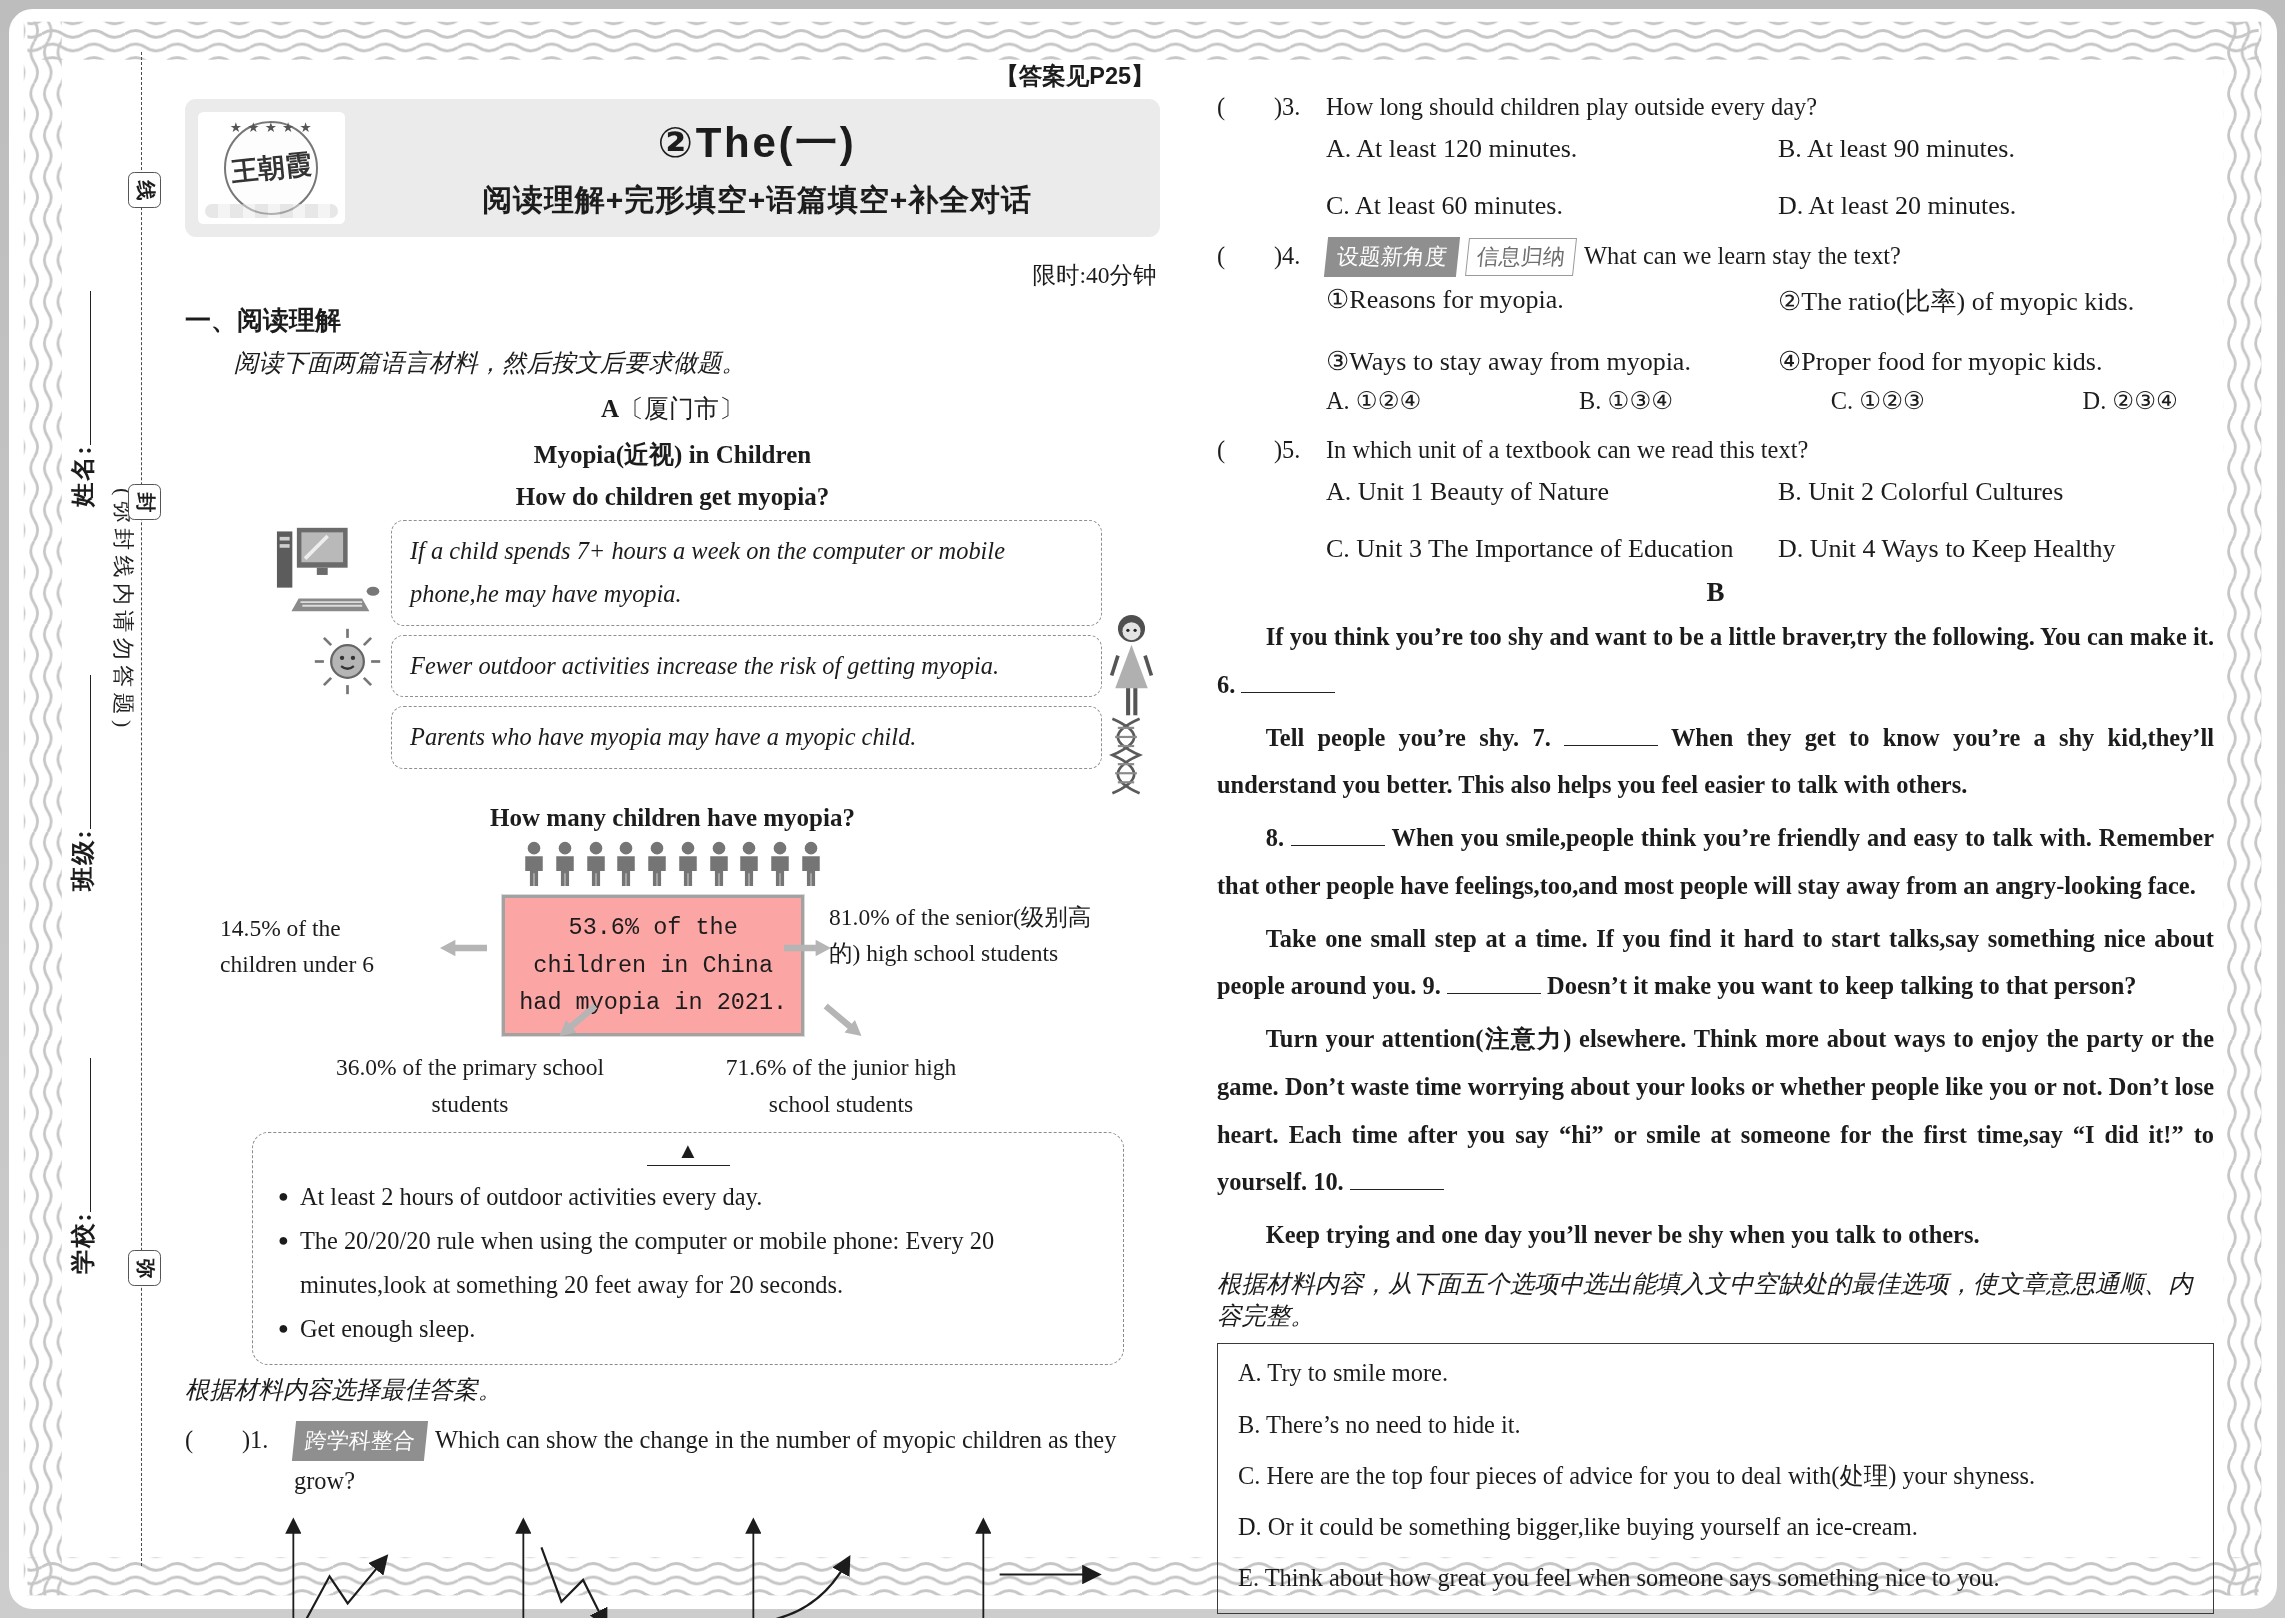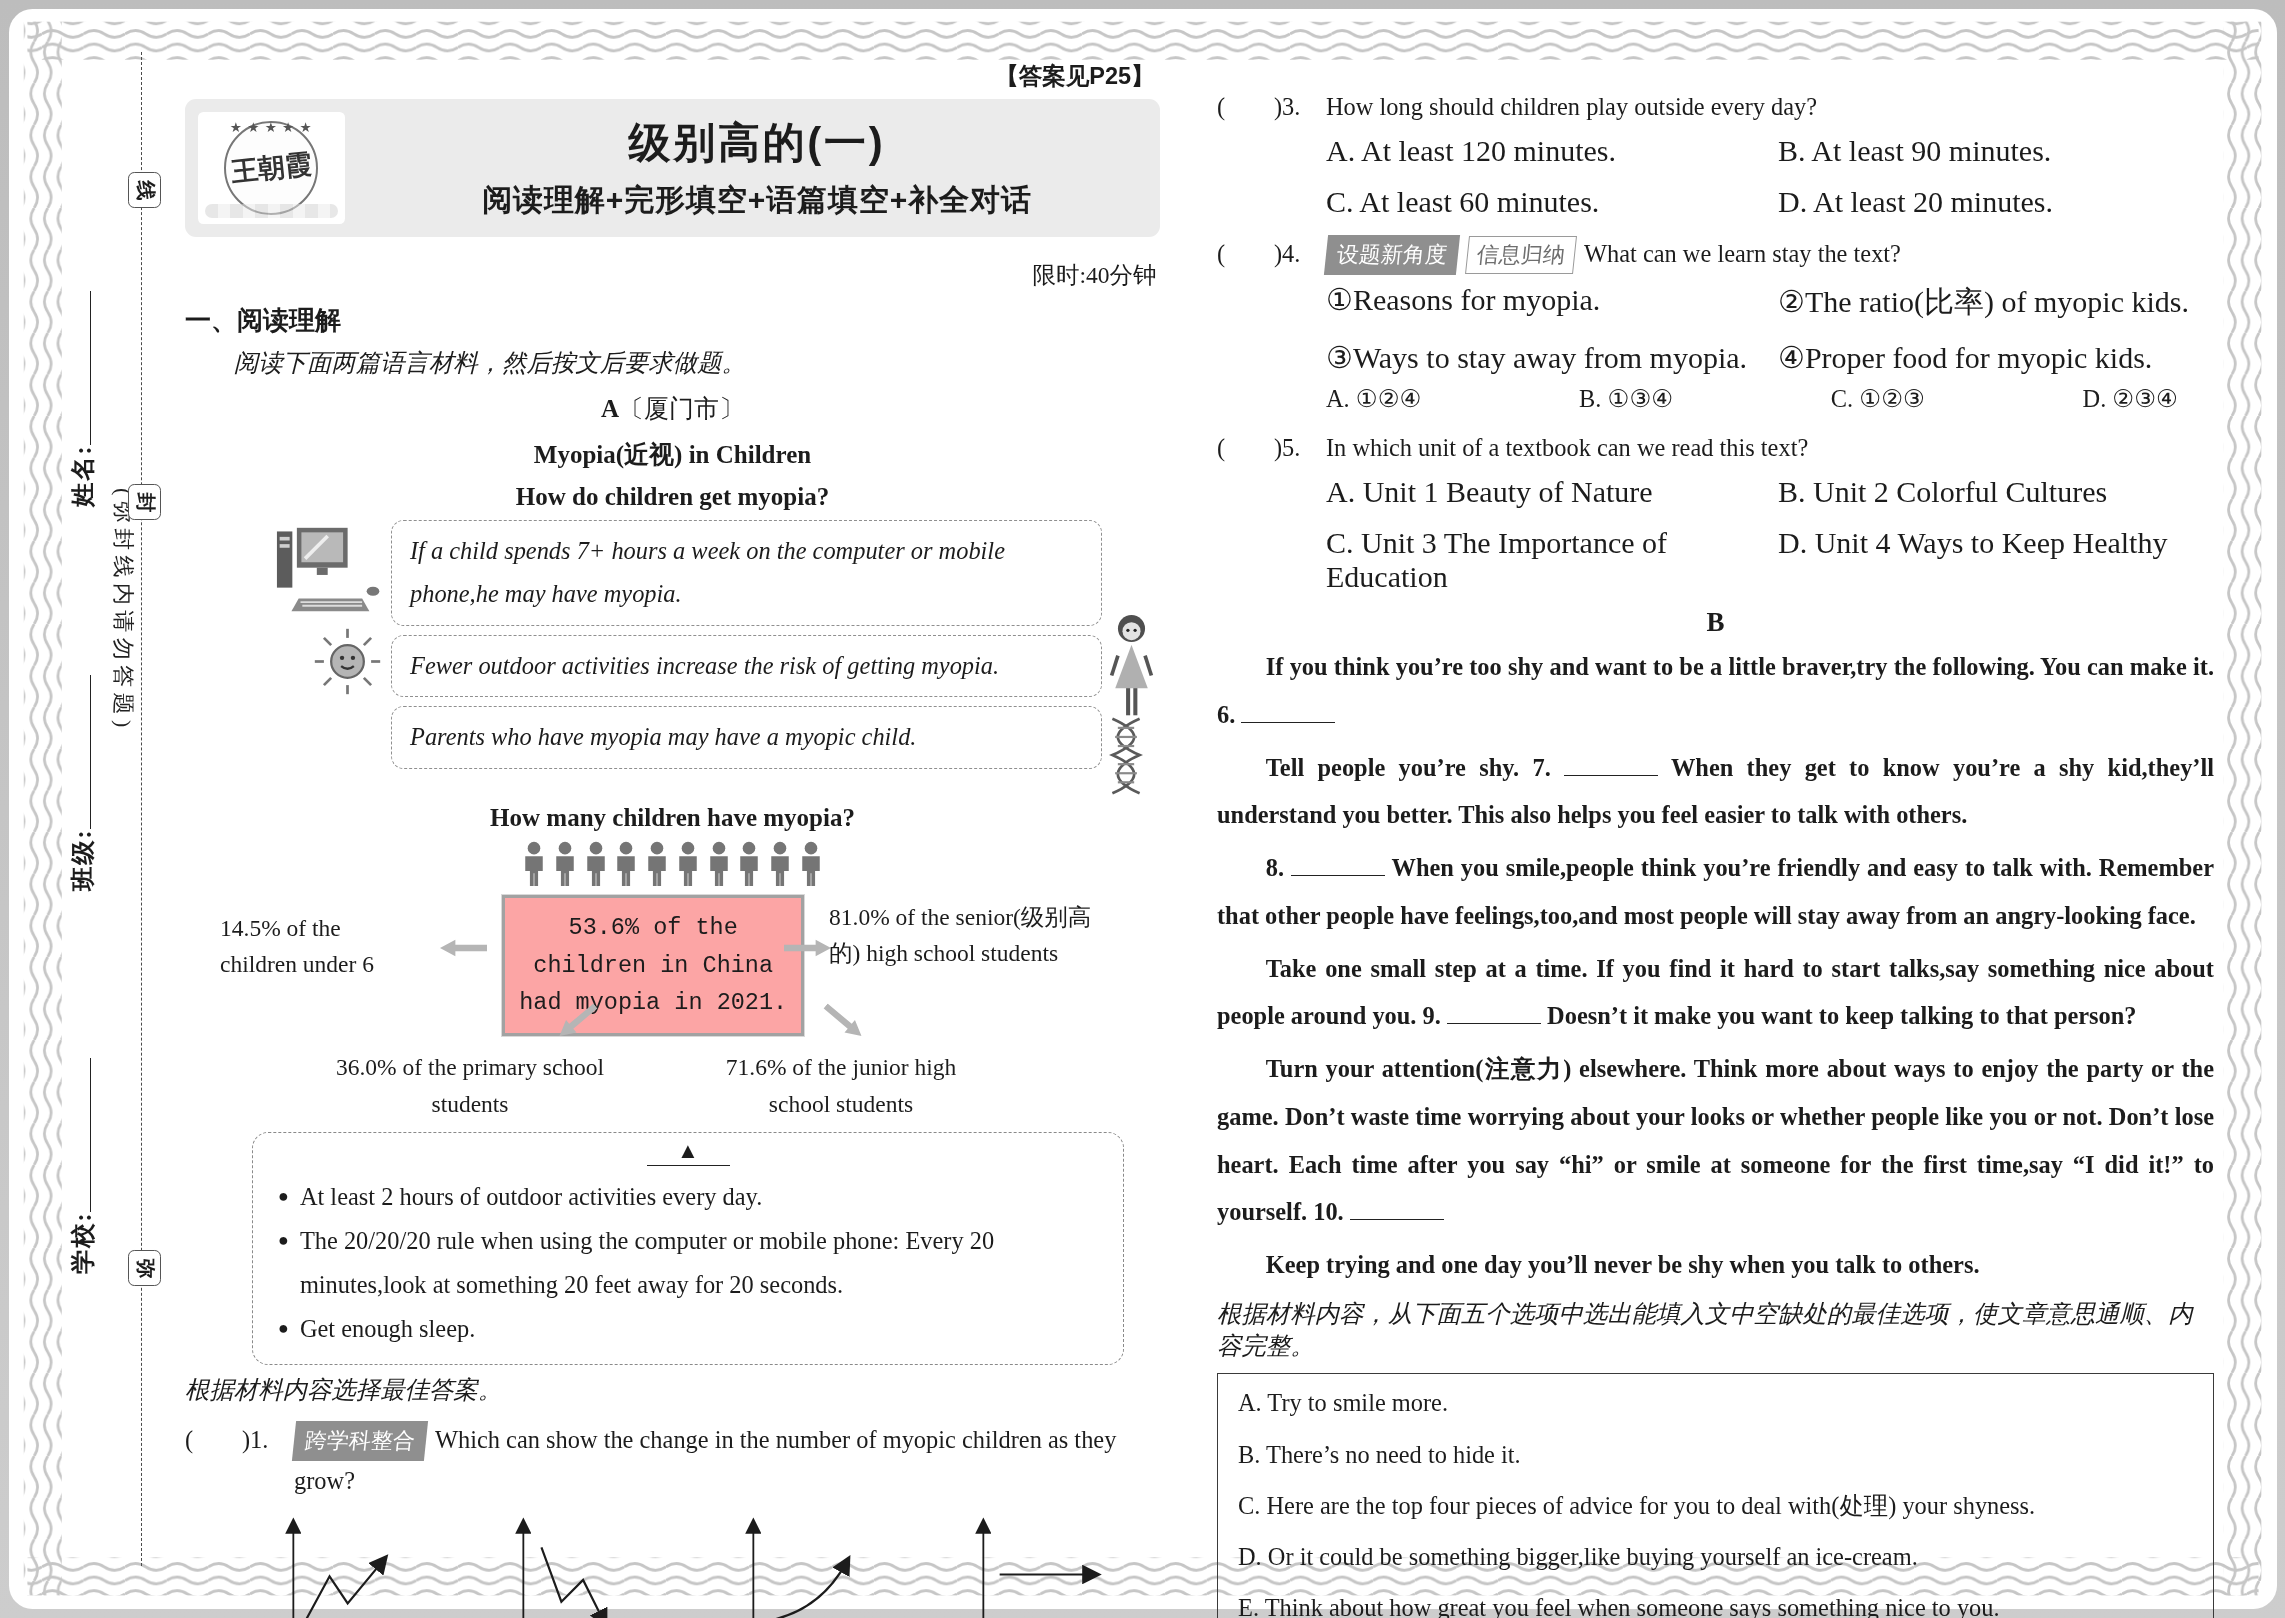--- a/index.html
+++ b/index.html
@@ -81,21 +81,21 @@
   .bullet-row .dot{flex:none;font-size:18px;line-height:2.4;}
 
   
   .q{display:flex;margin-top:14.5px;font-size:24.4px;line-height:1.65;}
   .q-prefix{flex:none;width:109px;}
   .q-body{flex:1;}
   .badge{display:inline-block;background:#8f8f8f;color:#fff;font-family:"Liberation Sans","DejaVu Sans",sans-serif;
     font-size:22px;padding:1.8px 11px;margin-right:9px;transform:skewX(-6deg);}
   .badge-outline{display:inline-block;background:#fff;color:#6f6f6f;border:1.8px solid #9a9a9a;
     font-family:"Liberation Sans","DejaVu Sans",sans-serif;font-size:22px;padding:0px 9px;margin-right:9px;transform:skewX(-6deg);}
-  .opt2r{display:grid;grid-template-columns:452px 1fr;margin:7.2px 0 0 109px;row-gap:17px;font-size:30px;}
+  .opt2r{display:grid;grid-template-columns:452px 1fr;margin:7.2px 0 0 109px;row-gap:27px;font-size:26px;}
   .opt-flex{display:flex;margin:9px 36px 0 109px;justify-content:space-between;font-size:24.4px;}
 
   
   .charts-row{display:flex;margin:9px 0 0 83px;gap:58px;}
   .chart-fig{width:172px;text-align:center;}
   .chart-fig svg{width:172px;height:127px;display:block;}
 
   
   .eng{font-size:24.4px;line-height:1.95;text-align:justify;margin:5.4px 0 0;font-weight:bold;}
   .blank{display:inline-block;width:94px;height:1em;border-bottom:1.8px solid #222;vertical-align:baseline;}
@@ -155,21 +155,21 @@
 
   <div class="header-band">
     <div class="logo-box">
       <div class="logo-circle">
         <div class="logo-stars">★ ★ ★ ★ ★</div>
         <div class="logo-text">王朝霞</div>
       </div>
       <div class="logo-waves"></div>
     </div>
     <div class="head-titles">
-      <div class="head-title">级别高的(一)</div>
+      <div class="head-title">②The(一)</div>
       <div class="head-sub">阅读理解+完形填空+语篇填空+补全对话</div>
     </div>
   </div>
 
   <div class="time-limit">限时:40分钟</div>
 
   <div class="cn-bold">一、阅读理解</div>
   <p class="cn indent">阅读下面两篇语言材料，然后按文后要求做题。</p>
 
   <div class="center ctr-line"><span>A</span><span style="font-weight:400">〔厦门市〕</span></div>

